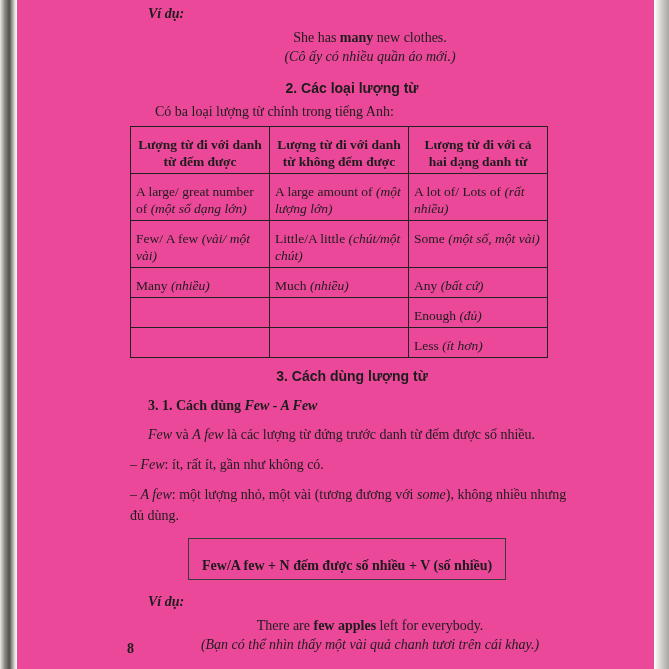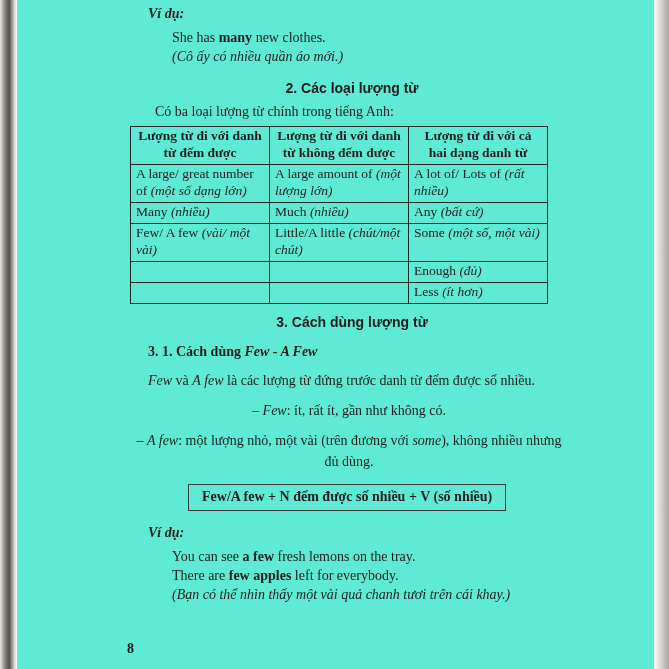--- a/index.html
+++ b/index.html
@@ -1,19 +1,19 @@
 <!DOCTYPE html>
 <html><head>
 <meta charset="utf-8">
 <style>
   html,body{margin:0;padding:0;background:#ffffff;}
   .page{
     position:relative;
     width:669px;height:669px;
-    background:#5eead4;
+    background:#ec4899;
     overflow:hidden;
     font-family:"Liberation Serif", serif;
     font-size:14px;
     color:#1c1c1c;
   }
   .edge-left{
     position:absolute;left:0;top:0;bottom:0;width:17px;
     background:linear-gradient(to right,#ebe9e4 0%,#8c8a82 28%,#52504a 55%,#d8d6d0 85%,#ffffff 100%);
   }
   .edge-right{
@@ -21,52 +21,52 @@
     background:linear-gradient(to left,#a9a7a1 0%,#ceccC6 45%,#ffffff 100%);
   }
   .content{
     position:absolute;left:130px;top:4px;width:438px;
   }
   p{margin:0;}
   .vidu{
     font-weight:bold;font-style:italic;
     margin:2px 0 6px 18px;
   }
-  .ex-line{margin:0 0 0 42px;line-height:19px;}
+  .ex-line{margin:0 0 0 42px;line-height:19px;text-align:center;}
   .gap-after{margin-bottom:14px;}
   .sec{
     font-family:"Liberation Sans", sans-serif;
     font-size:14px;font-weight:bold;
     margin:6px 0 8px 6px;
     text-align:center;
   }
   .intro{margin:0 0 6px 25px;}
   table{
     border-collapse:collapse;
     width:418px;
     margin:4px 0 10px 0;
     table-layout:fixed;
   }
   th,td{
     border:1px solid #222;
-    padding:0 5px 3px 5px;
+    padding:9px 5px 3px 5px;
     font-size:13.5px;
     vertical-align:top;
     line-height:17px;
   }
   th{text-align:center;font-weight:bold;}
   td .gloss{font-style:italic;}
   .subhead{margin:14px 0 10px 18px;font-size:14px;}
   .para{margin:0 0 9px 18px;line-height:21px;}
-  .para.dash{margin-left:0;text-align:center;}
+  .para.dash{margin-left:0;}
   .formula-wrap{margin:12px 0 14px 58px;}
   .formula{
     display:inline-block;
     border:1px solid #3a3a3a;
-    padding:4px 13px 5px 13px;
+    padding:19px 13px 5px 13px;
     font-size:14px;
   }
   .page-number{
     position:absolute;left:127px;bottom:12px;
     font-weight:bold;font-size:14px;
   }
 </style>
 </head>
 <body>
 
@@ -91,54 +91,53 @@
             <th>Lượng từ đi với cả hai dạng danh từ</th>
           </tr>
       </thead>
       <tbody>
           <tr>
             <td><span>A large/ great number of</span><span class="gloss"> (một số dạng lớn)</span></td>
             <td><span>A large amount of</span><span class="gloss"> (một lượng lớn)</span></td>
             <td><span>A lot of/ Lots of</span><span class="gloss"> (rất nhiều)</span></td>
           </tr>
           <tr>
+            <td><span>Few/ A few</span><span class="gloss"> (vài/ một vài)</span></td>
+            <td><span>Little/A little</span><span class="gloss"> (chút/một chút)</span></td>
+            <td><span>Some</span><span class="gloss"> (một số, một vài)</span></td>
+          </tr>
+          <tr>
             <td><span>Many</span><span class="gloss"> (nhiều)</span></td>
             <td><span>Much</span><span class="gloss"> (nhiều)</span></td>
             <td><span>Any</span><span class="gloss"> (bất cứ)</span></td>
-          </tr>
-          <tr>
-            <td><span>Few/ A few</span><span class="gloss"> (vài/ một vài)</span></td>
-            <td><span>Little/A little</span><span class="gloss"> (chút/một chút)</span></td>
-            <td><span>Some</span><span class="gloss"> (một số, một vài)</span></td>
           </tr>
           <tr>
             <td><span></span></td>
             <td><span></span></td>
             <td><span>Enough</span><span class="gloss"> (đủ)</span></td>
           </tr>
           <tr>
             <td><span></span></td>
             <td><span></span></td>
             <td><span>Less</span><span class="gloss"> (ít hơn)</span></td>
           </tr>
         </tbody>
     </table>
 
     <h3 class="sec">3. Cách dùng lượng từ</h3>
 
     <p class="subhead"><span style="font-weight: bold;">3. 1. Cách dùng </span><span style="font-weight: bold; font-style: italic; text-align: center;">Few - A Few</span></p>
     <p class="para"><span style="font-style: italic;">Few</span><span> và </span><span style="font-style: italic;">A few</span><span> là các lượng từ đứng trước danh từ đếm được số nhiều.</span></p>
     <p class="para dash"><span>– </span><span style="font-style: italic;">Few</span><span>: ít, rất ít, gần như không có.</span></p>
-    <p class="para dash"><span>– </span><span style="font-style: italic;">A few</span><span>: một lượng nhỏ, một vài (trên đương với </span><span style="font-style: italic;">some</span><span>), không nhiều nhưng đủ dùng.</span></p>
+    <p class="para dash"><span>– </span><span style="font-style: italic;">A few</span><span>: một lượng nhỏ, một vài (tương đương với </span><span style="font-style: italic;">some</span><span>), không nhiều nhưng đủ dùng.</span></p>
 
     <div class="formula-wrap">
       <span class="formula"><span style="font-weight: bold;">Few/A few + N đếm được số nhiều + V (số nhiều)</span></span>
     </div>
 
     <p class="vidu">Ví dụ:</p>
-    <p class="ex-line"><span>You can see </span><span style="font-weight: bold;">a few</span><span> fresh lemons on the tray.</span></p>
     <p class="ex-line"><span>There are </span><span style="font-weight: bold;">few apples</span><span> left for everybody.</span></p>
     <p class="ex-line gap-after"><span style="font-style: italic;">(Bạn có thể nhìn thấy một vài quả chanh tươi trên cái khay.)</span></p>
 
   </div>
 
   <div class="page-number">8</div>
 </div>
 
 </body></html>

